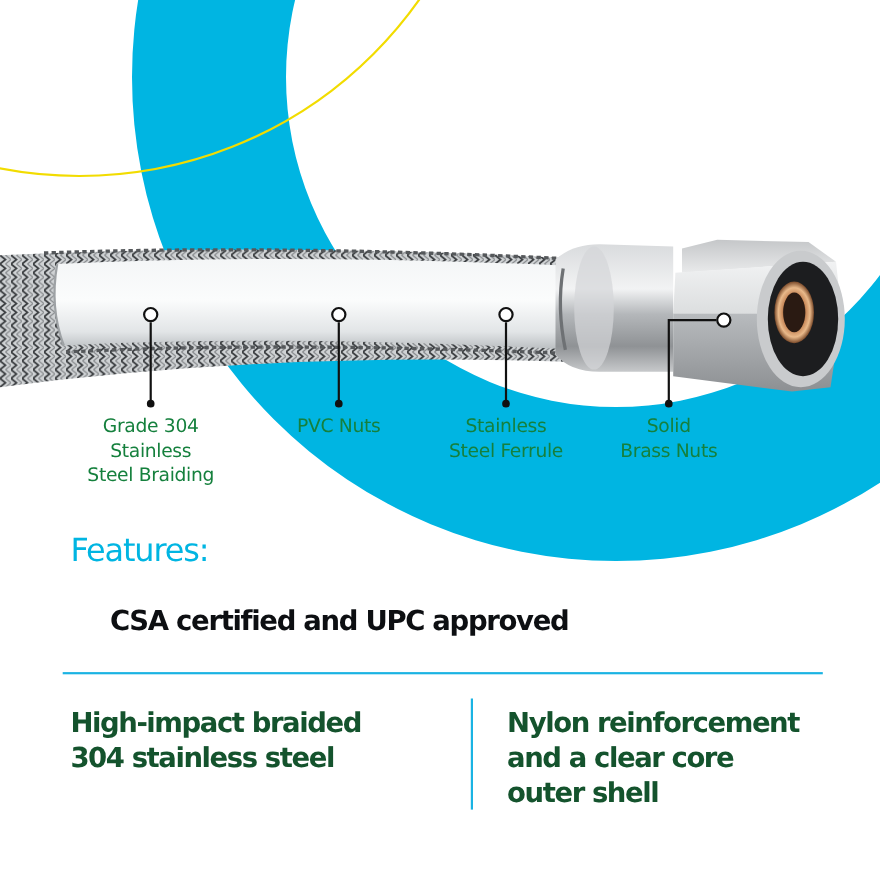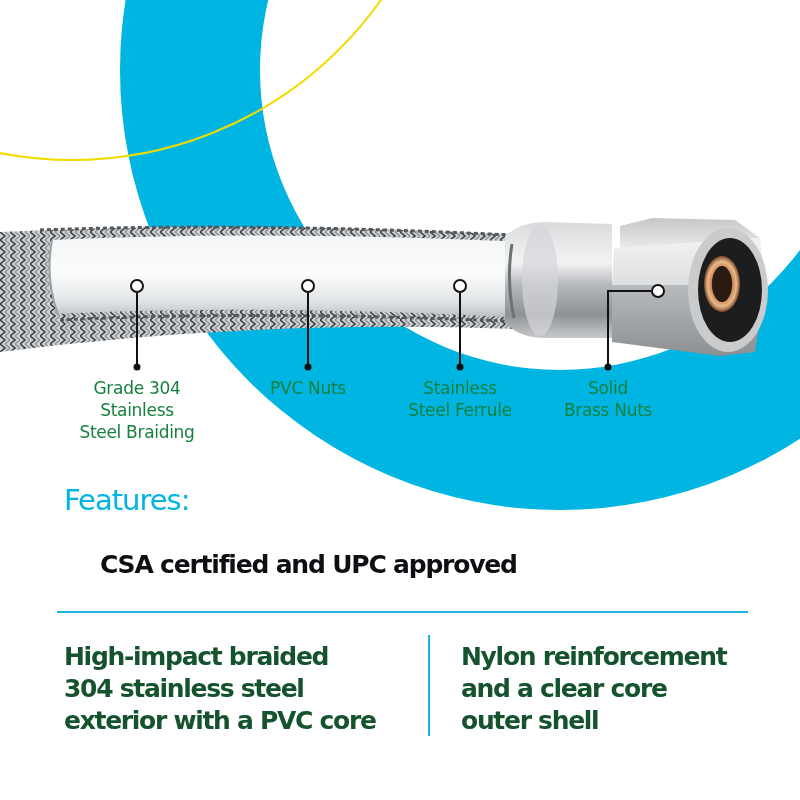--- a/index.html
+++ b/index.html
@@ -136,19 +136,18 @@
 </div>
 
 <div id="features-title">Features:</div>
 <div id="cert-line">CSA certified and UPC approved</div>
 <div id="divider-h"></div>
 <div id="divider-v"></div>
 
 <div class="feature-col" id="feature-left">
   <span>High-impact braided</span>
   <span>304 stainless steel</span>
-  <span>exterior with a PVC core</span>
 </div>
 <div class="feature-col" id="feature-right">
   <span>Nylon reinforcement</span>
   <span>and a clear core</span>
   <span>outer shell</span>
 </div>
 
 </body></html>

